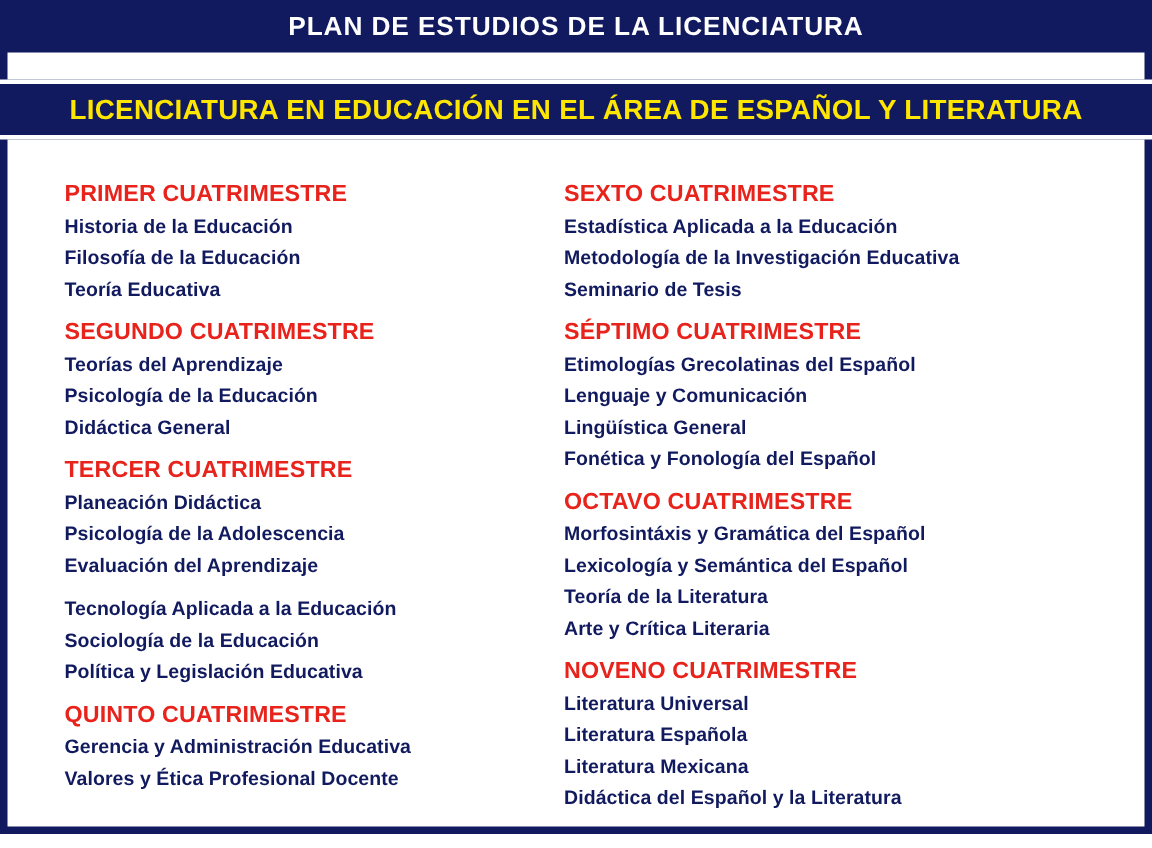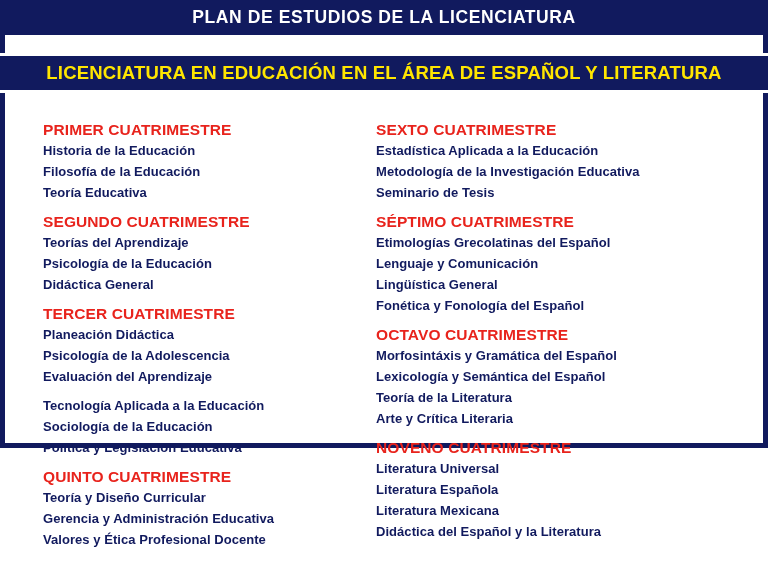--- a/index.html
+++ b/index.html
@@ -9,21 +9,21 @@
   body {
     width: 768px;
     height: 565px;
     background: #ffffff;
     font-family: "Liberation Sans", sans-serif;
     overflow: hidden;
   }
   .page {
     position: relative;
     width: 768px;
-    height: 448px;
+    height: 556px;
     box-sizing: border-box;
     border-left: 5px solid #111a5e;
     border-right: 5px solid #111a5e;
     border-bottom: 5px solid #111a5e;
     background: #ffffff;
   }
   .title-bar {
     height: 35px;
     background: #111a5e;
     color: #ffffff;
@@ -127,21 +127,20 @@
       </div>
 
       <div class="group">
         <div class="course">Tecnología Aplicada a la Educación</div>
         <div class="course">Sociología de la Educación</div>
         <div class="course">Política y Legislación Educativa</div>
       </div>
 
       <div class="group">
         <div class="group-title">QUINTO CUATRIMESTRE</div>
-        <div class="course">Teoría y Diseño Curricular</div>
         <div class="course">Gerencia y Administración Educativa</div>
         <div class="course">Valores y Ética Profesional Docente</div>
       </div>
 
     </div>
 
     <div class="col col-right">
 
       <div class="group">
         <div class="group-title">SEXTO CUATRIMESTRE</div>

